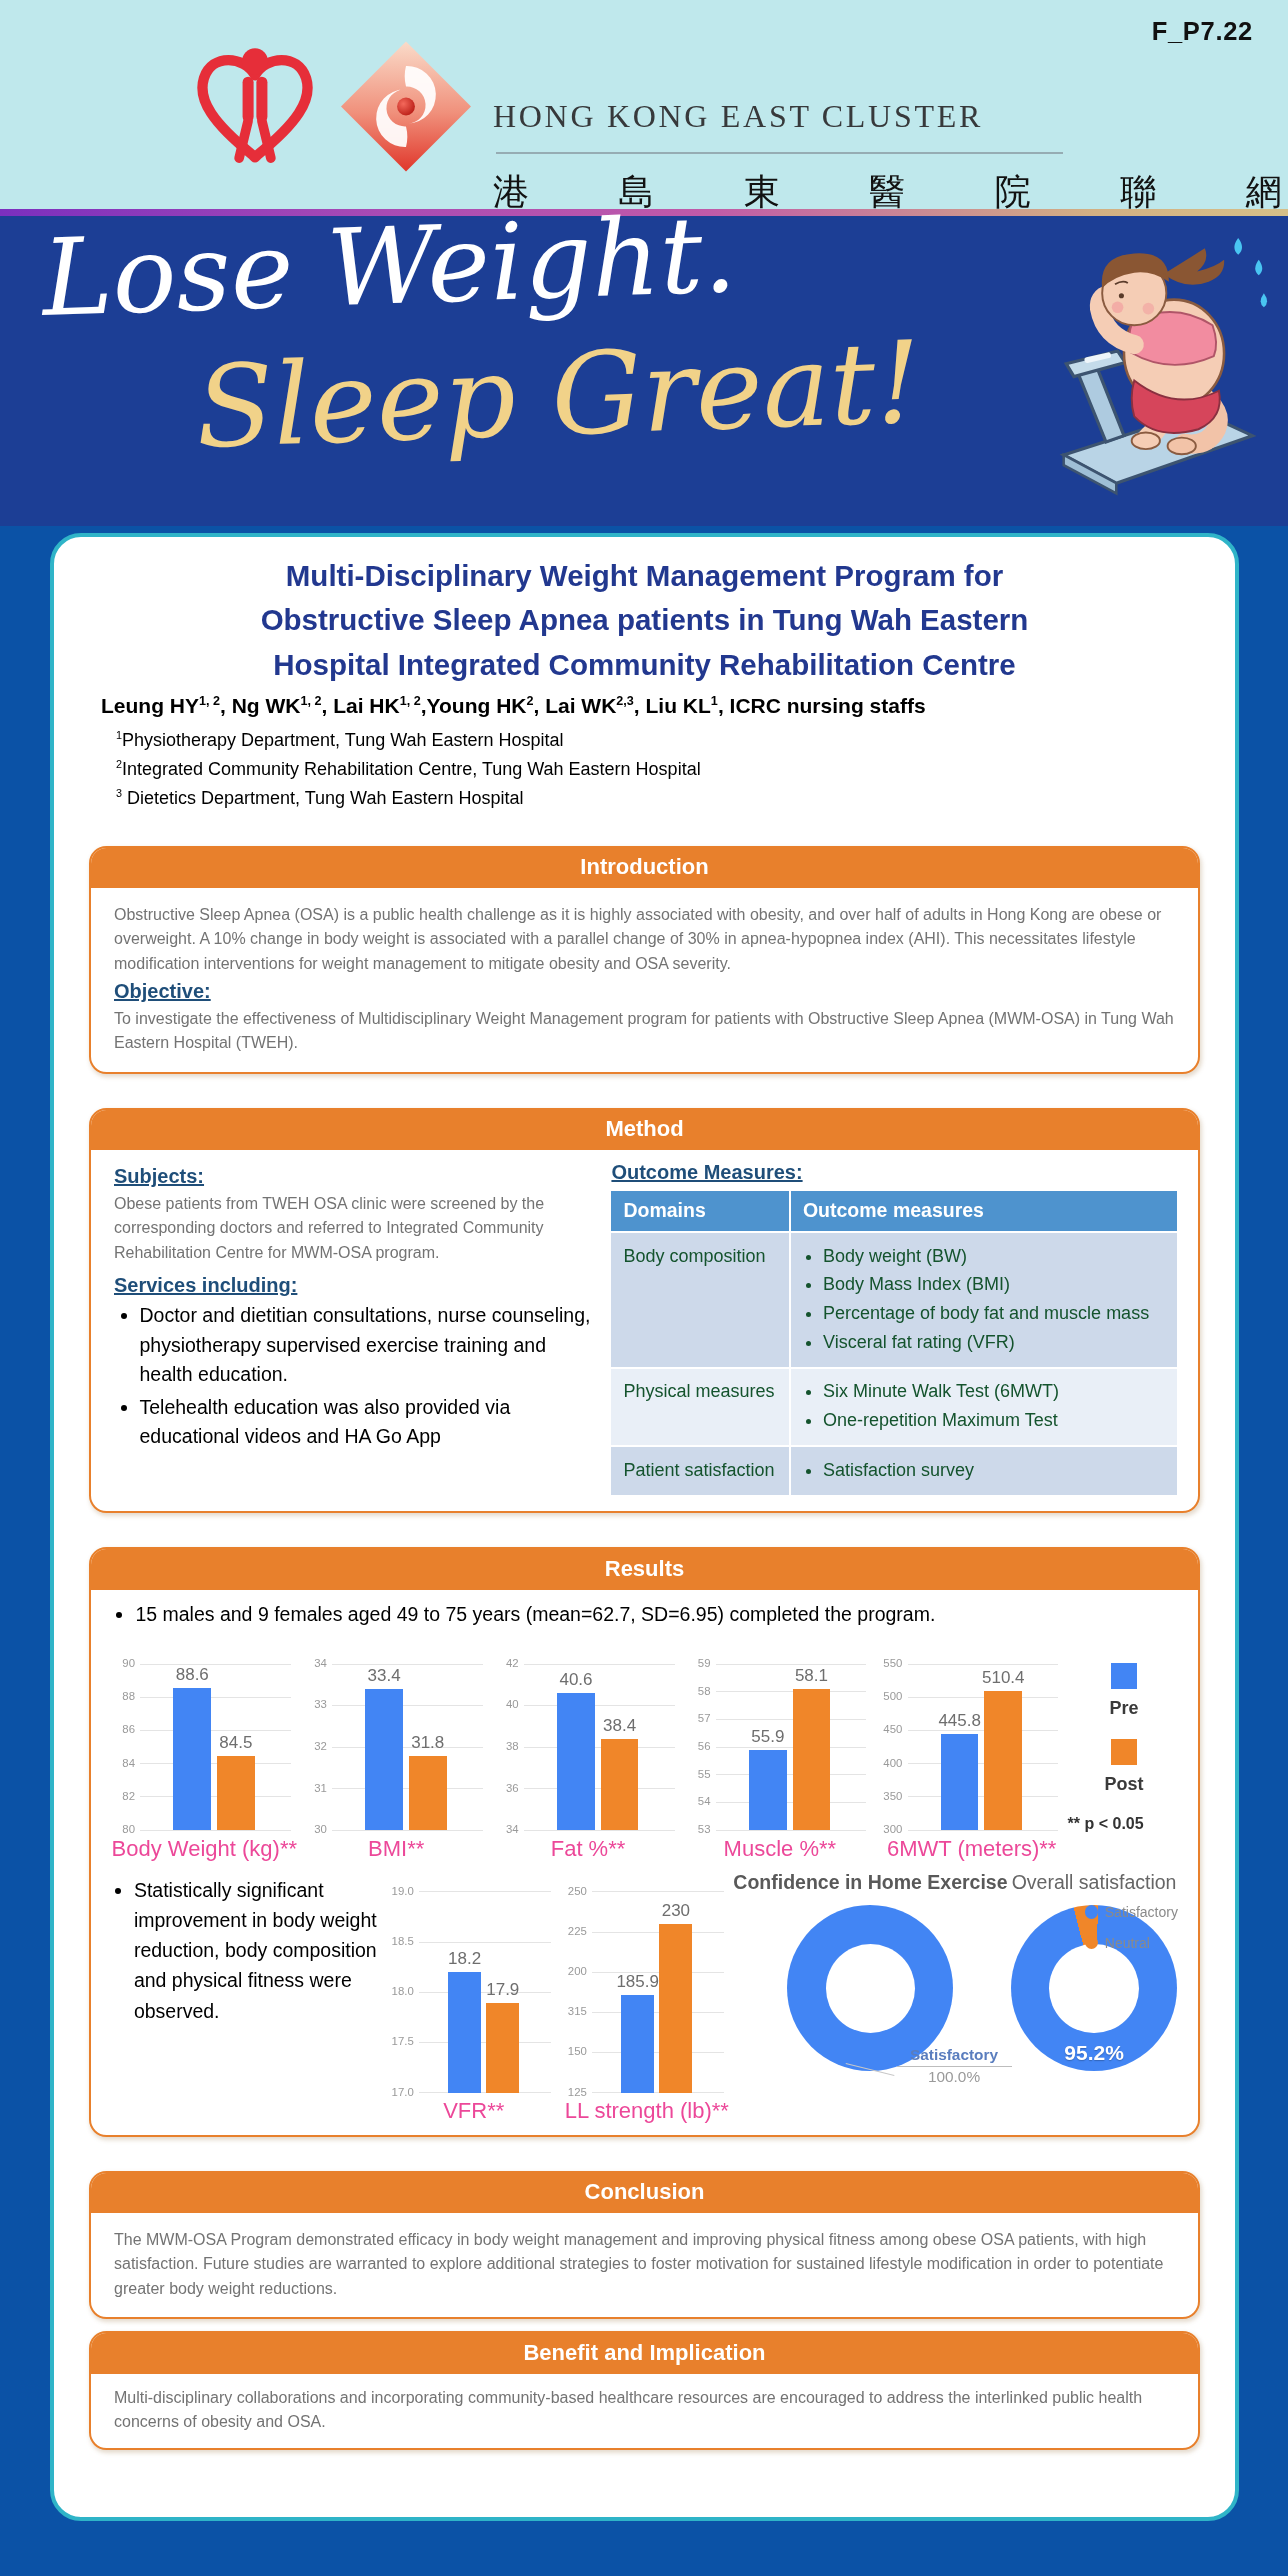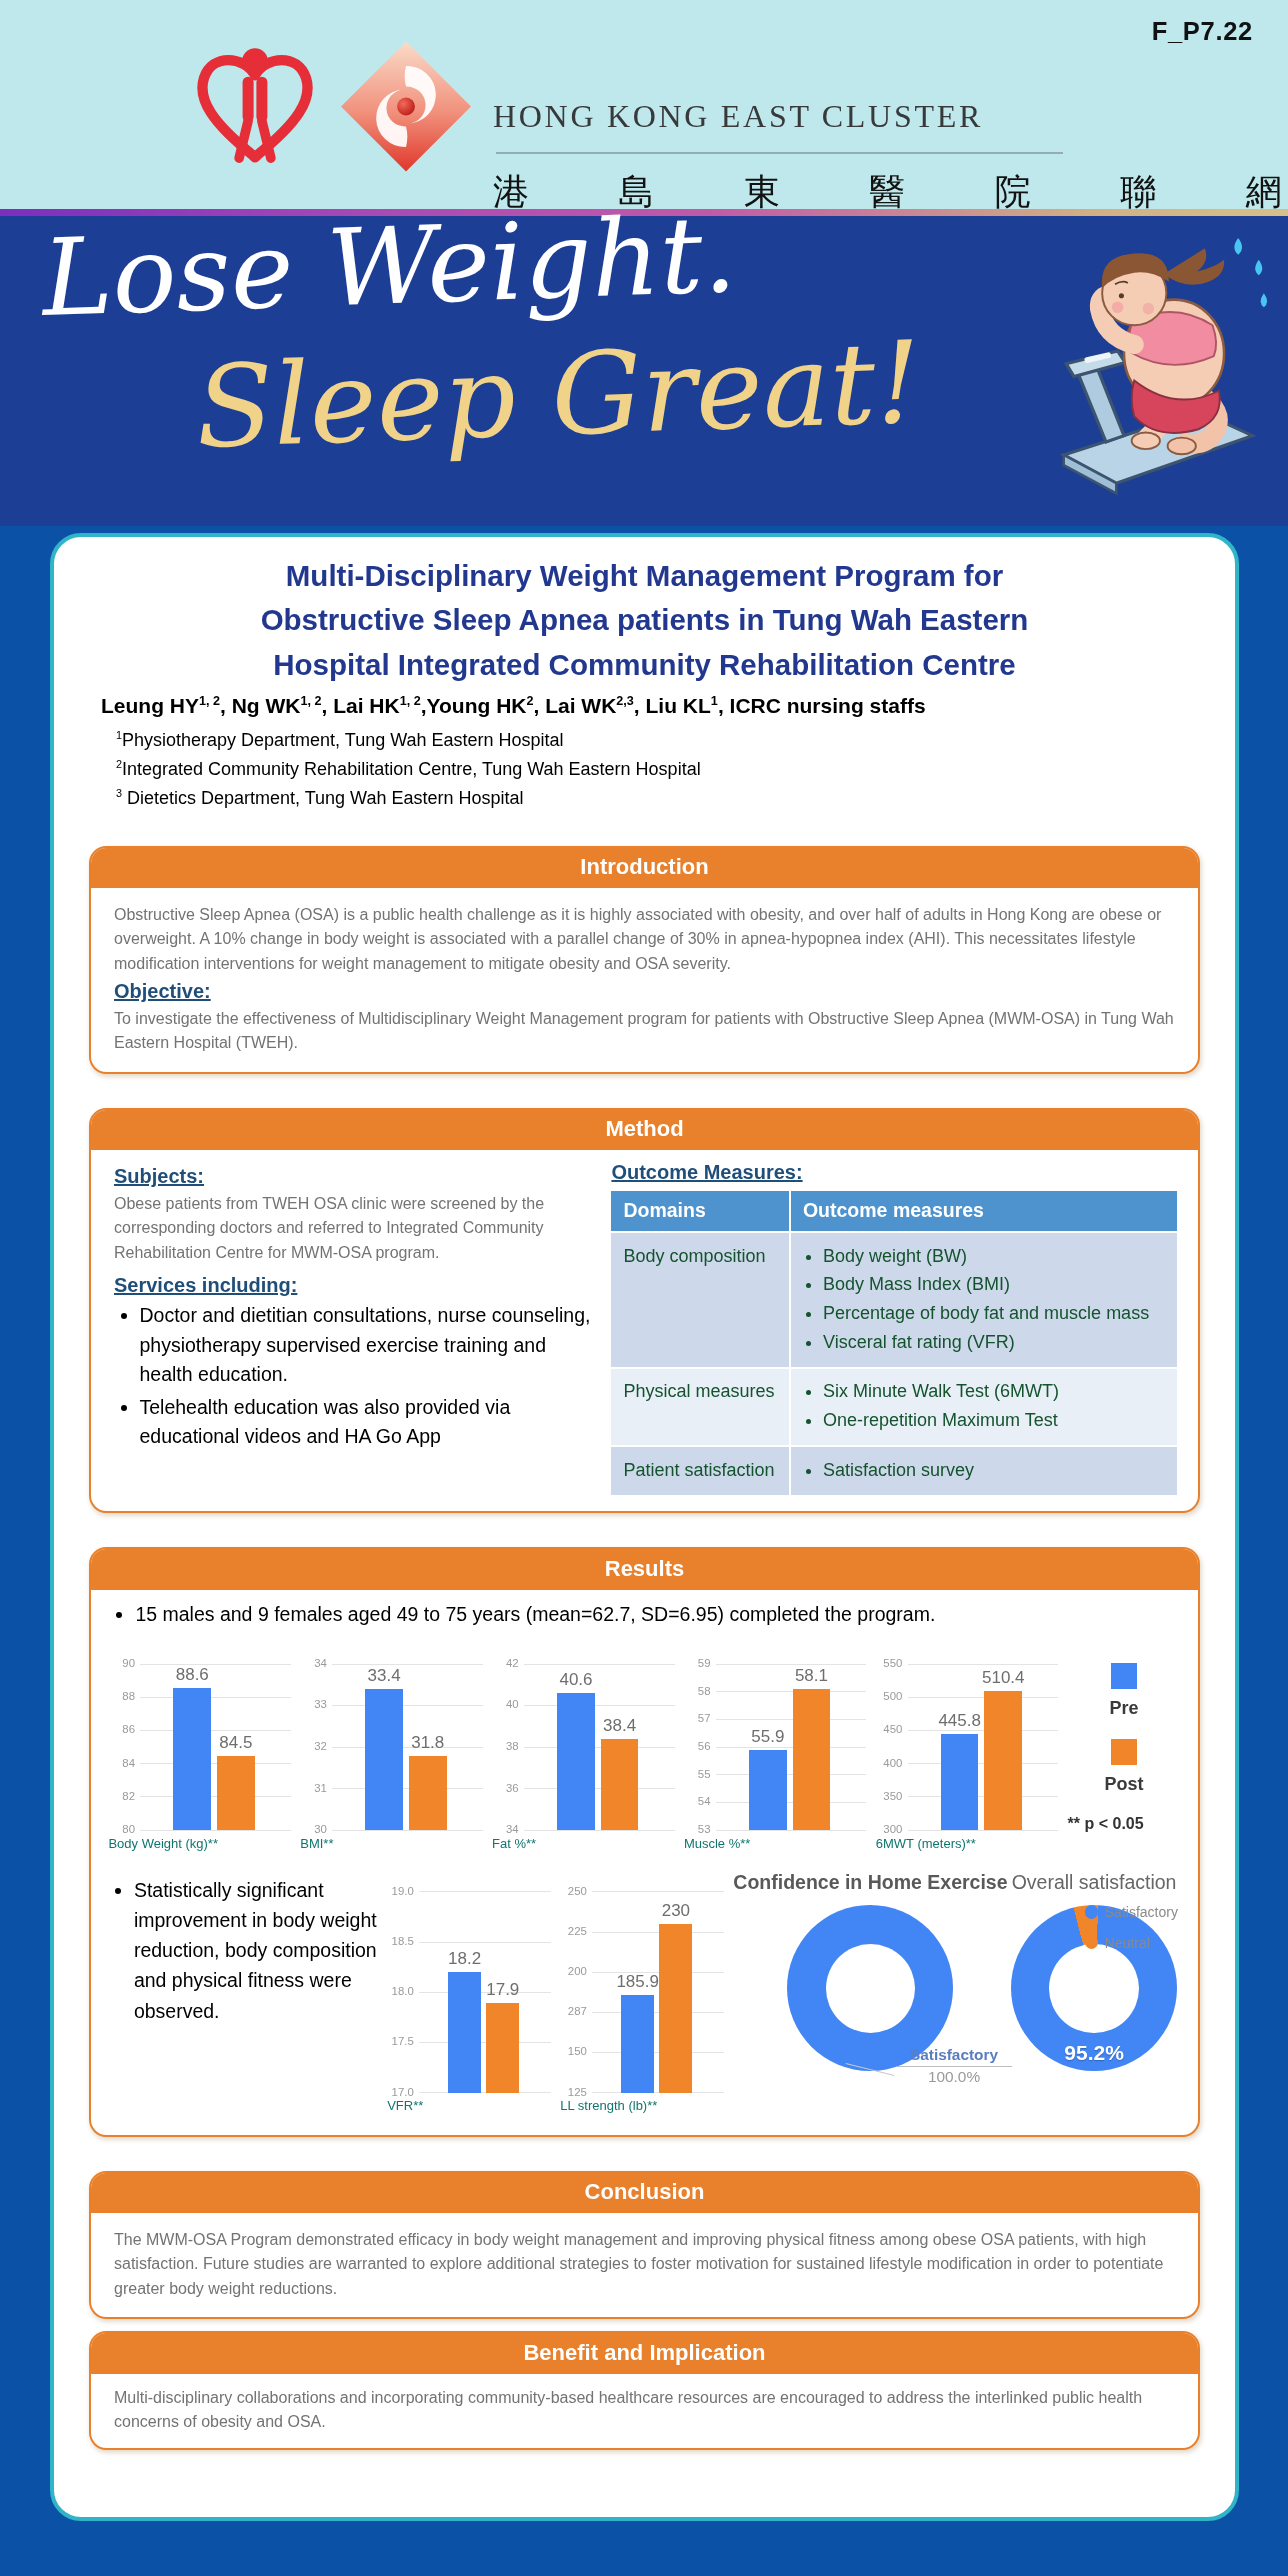--- a/index.html
+++ b/index.html
@@ -68,21 +68,21 @@
   
   .rbullet { margin:1.3px 0 0 27px; }
   .rbullet li { font-size:19.5px; line-height:1.5; }
   .chart-row { display:flex; margin-top:10.7px; height:225px; }
   .bchart { flex:1; display:flex; flex-direction:column; min-width:0; }
   .plot { flex:1; position:relative; margin:24px 9.4px 0 32px; }
   .grid { position:absolute; left:0; right:0; height:0.7px; background:#E4E4E4; }
   .tick { position:absolute; right:100%; top:-6.7px; padding-right:5.4px; font-size:11.4px; color:#9A9A9A; white-space:nowrap; }
   .bar { position:absolute; bottom:0; width:25%; }
   .bval { position:absolute; bottom:100%; left:50%; transform:translate(-50%,-2.7px); font-size:17px; color:#6E6E6E; white-space:nowrap; }
-  .xlab { height:29.5px; font-size:13px; color:#0f766e; margin-top:5.4px; white-space:nowrap; }
+  .xlab { height:29.5px; text-align:center; font-size:22px; color:#ec4899; margin-top:5.4px; white-space:nowrap; }
   .legend-col { width:113px; padding-top:23px; }
   .lg-item { display:flex; align-items:center; gap:9.4px; margin-bottom:20px;flex-direction:column; }
   .lg-sw { width:25.5px; height:25.5px; }
   .lg-t { font-size:18px; font-weight:bold; color:#3A3A3A; }
   .lg-note { font-size:16px; font-weight:bold; color:#333; margin-top:17.4px; white-space:nowrap; }
 
   .row3 { display:flex; margin-top:2.7px; height:260px; }
   .res-text { width:26%; padding-top:6.7px; }
   .res-text ul { margin-left:25.5px; }
   .res-text li { font-size:19.5px; line-height:1.55; }
@@ -445,21 +445,21 @@
               </div>
             <div class="bchart c-ll">
                 <div class="plot">
                   <div class="grid" style="bottom: 0%;">
                     <span class="tick">125</span>
                   </div>
                   <div class="grid" style="bottom: 20%;">
                     <span class="tick">150</span>
                   </div>
                   <div class="grid" style="bottom: 40%;">
-                    <span class="tick">287</span>
+                    <span class="tick">315</span>
                   </div>
                   <div class="grid" style="bottom: 60%;">
                     <span class="tick">200</span>
                   </div>
                   <div class="grid" style="bottom: 80%;">
                     <span class="tick">225</span>
                   </div>
                   <div class="grid" style="bottom: 100%;">
                     <span class="tick">250</span>
                   </div>

